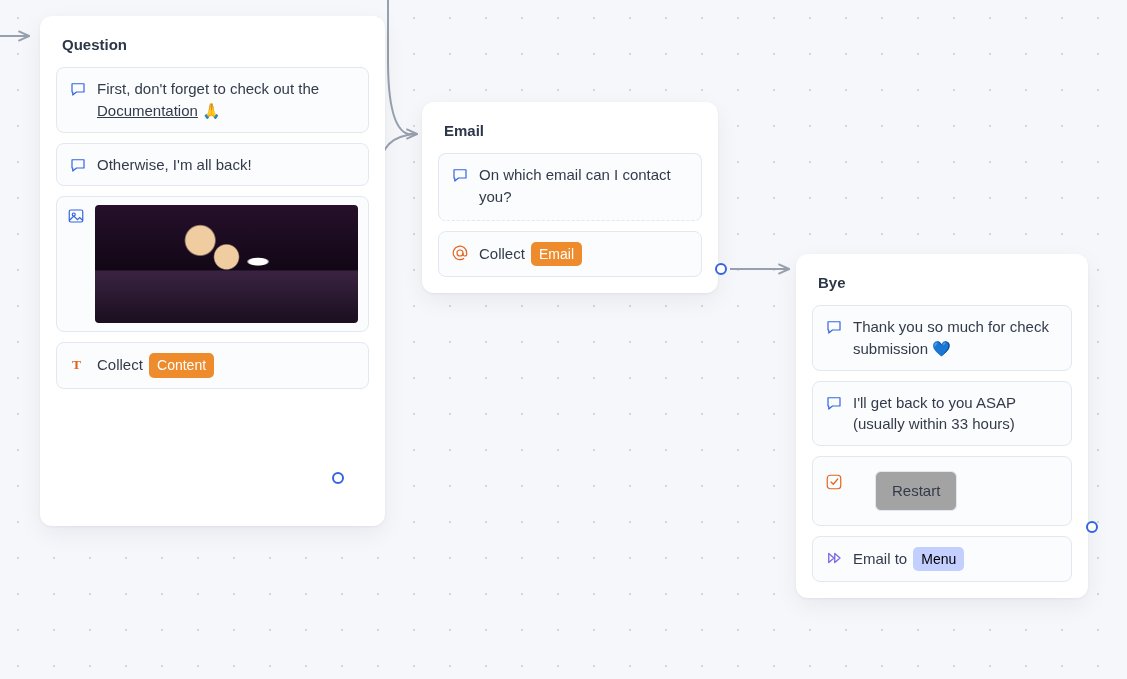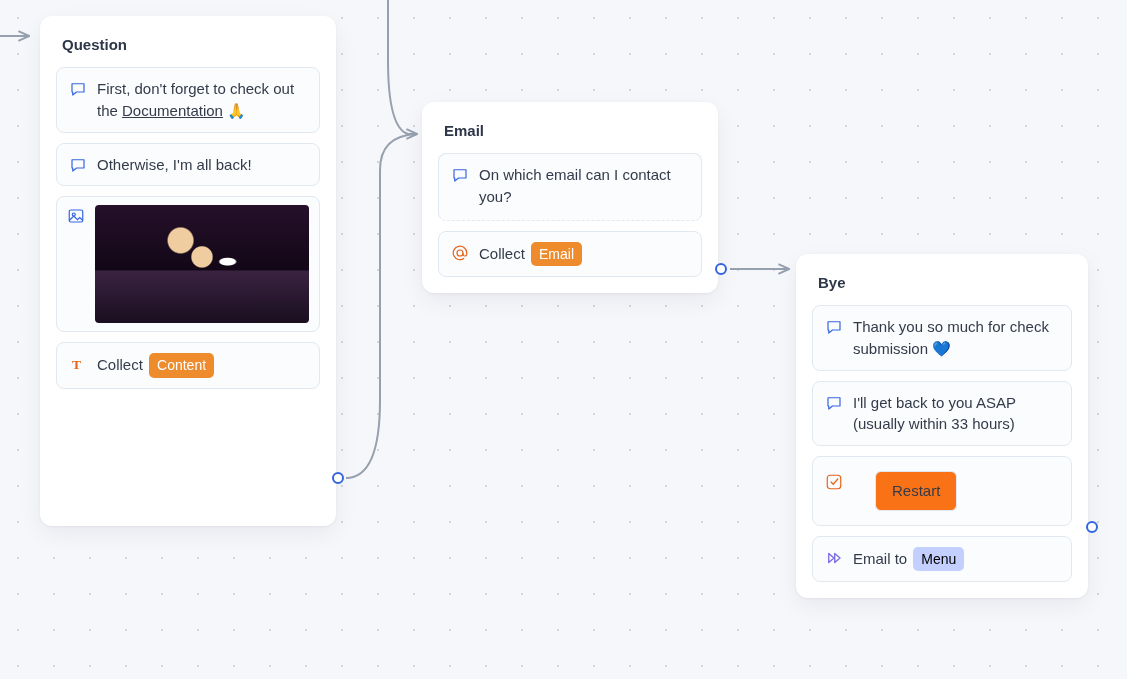--- a/index.html
+++ b/index.html
@@ -80,21 +80,21 @@
       radial-gradient(circle at 50% 44%, #f0cda0 8%, transparent 9%) ,
       radial-gradient(ellipse at 62% 48%, #ffffff 4%, transparent 5%) ,
       linear-gradient(180deg, #26102b 0%, #120716 55%, #3a2341 56%, #1a0e1f 100%),
       radial-gradient(circle at 80% 20%, #ffd049 3%, transparent 4%),
       radial-gradient(circle at 20% 25%, #ffd049 2%, transparent 3%);
     background-blend-mode: normal;
   }
   .choice-pill {
     display: inline-block;
     border: 1px solid #e2e8f0;
-    background: #f97316;
+    background: #a3a3a3;
     border-radius: 6px;
     padding: 8px 16px;
     font-size: 15px;
     color: #333b4a;
     margin-left: 22px;
   }
   .port {
     position: absolute;
     width: 12px; height: 12px;
     border-radius: 50%;
@@ -114,21 +114,21 @@
 
   <path d="M -10 36 L 28 36" stroke="#97a0af" stroke-width="2" fill="none" marker-end="url(#arr)"></path>
 
   <path d="M 388 -10 L 388 60 Q 388 128 408 134 L 416 134" stroke="#97a0af" stroke-width="2" fill="none" marker-end="url(#arr)"></path>
 
   <path d="M 346 478 Q 380 478 380 400 L 380 170 Q 380 136 416 134" stroke="#97a0af" stroke-width="2" fill="none"></path>
 
   <path d="M 730 269 L 788 269" stroke="#97a0af" stroke-width="2" fill="none" marker-end="url(#arr)"></path>
 </svg>
 
-<div class="card" style="left:40px; top:16px; width:296px; height:510px;">
+<div class="card" style="left:40px; top:16px; width:345px; height:510px;">
   <div class="card-title">Question</div>
 
   <div class="item">
     <svg class="icon i-chat" viewBox="0 0 24 24">
         <path d="M4 5h16v11H10l-5 4v-4H4z"></path>
       </svg>
     <div class="text-body">
       <span>First, don't forget to check out the </span><span class="underline">Documentation</span> <span>🙏</span>
     </div>
   </div>

